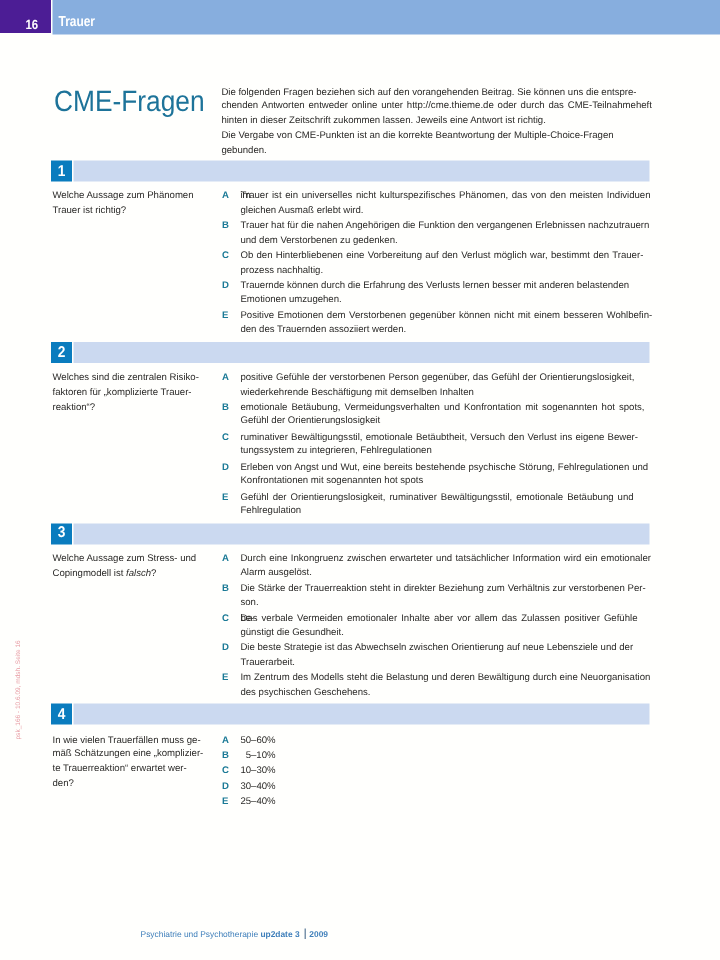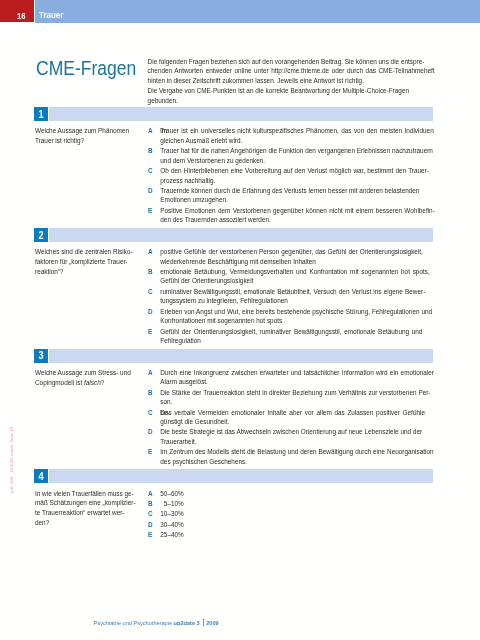--- a/index.html
+++ b/index.html
@@ -1,19 +1,19 @@
 <!DOCTYPE html>
 <html><head>
 <meta charset="utf-8">
 <style>
   html,body{margin:0;padding:0;}
   body{width:480px;height:640px;background:#fffffd;font-family:"Liberation Sans",sans-serif;overflow:hidden;position:relative;-webkit-font-smoothing:antialiased;}
   .page{position:absolute;left:0;top:0;width:480px;height:640px;}
 
-  .hdr-num{position:absolute;left:0;top:0;width:33.7px;height:22.4px;background:#b91c1c;}
+  .hdr-num{position:absolute;left:0;top:0;width:33.7px;height:22.4px;background:#4c1d95;}
   .hdr-num span{position:absolute;left:16.6px;top:15.8px;transform:scaleX(0.86);transform-origin:left bottom;color:#ffffff;font-size:8.9px;font-weight:bold;line-height:0;}
   .hdr-bar{position:absolute;left:34.8px;top:0;width:445.2px;height:23px;background:#87aede;}
   .hdr-title{position:absolute;left:39.2px;top:15.1px;color:#ffffff;font-size:9.6px;font-weight:bold;line-height:0;transform:scaleX(0.83);transform-origin:left bottom;}
 
   .title{position:absolute;left:36px;top:58.5px;color:#1d7399;font-size:19.6px;line-height:1;transform:scaleX(0.895);transform-origin:left top;white-space:nowrap;}
 
   .ln{position:absolute;white-space:nowrap;font-size:6.4px;line-height:0;color:#2b2a28;margin-top:-2.22px;}
   .lt{position:absolute;white-space:nowrap;font-size:6.4px;line-height:0;color:#1b7a96;font-weight:bold;margin-top:-2.22px;}
 
   .just{white-space:normal;text-align:justify;text-align-last:justify;}

